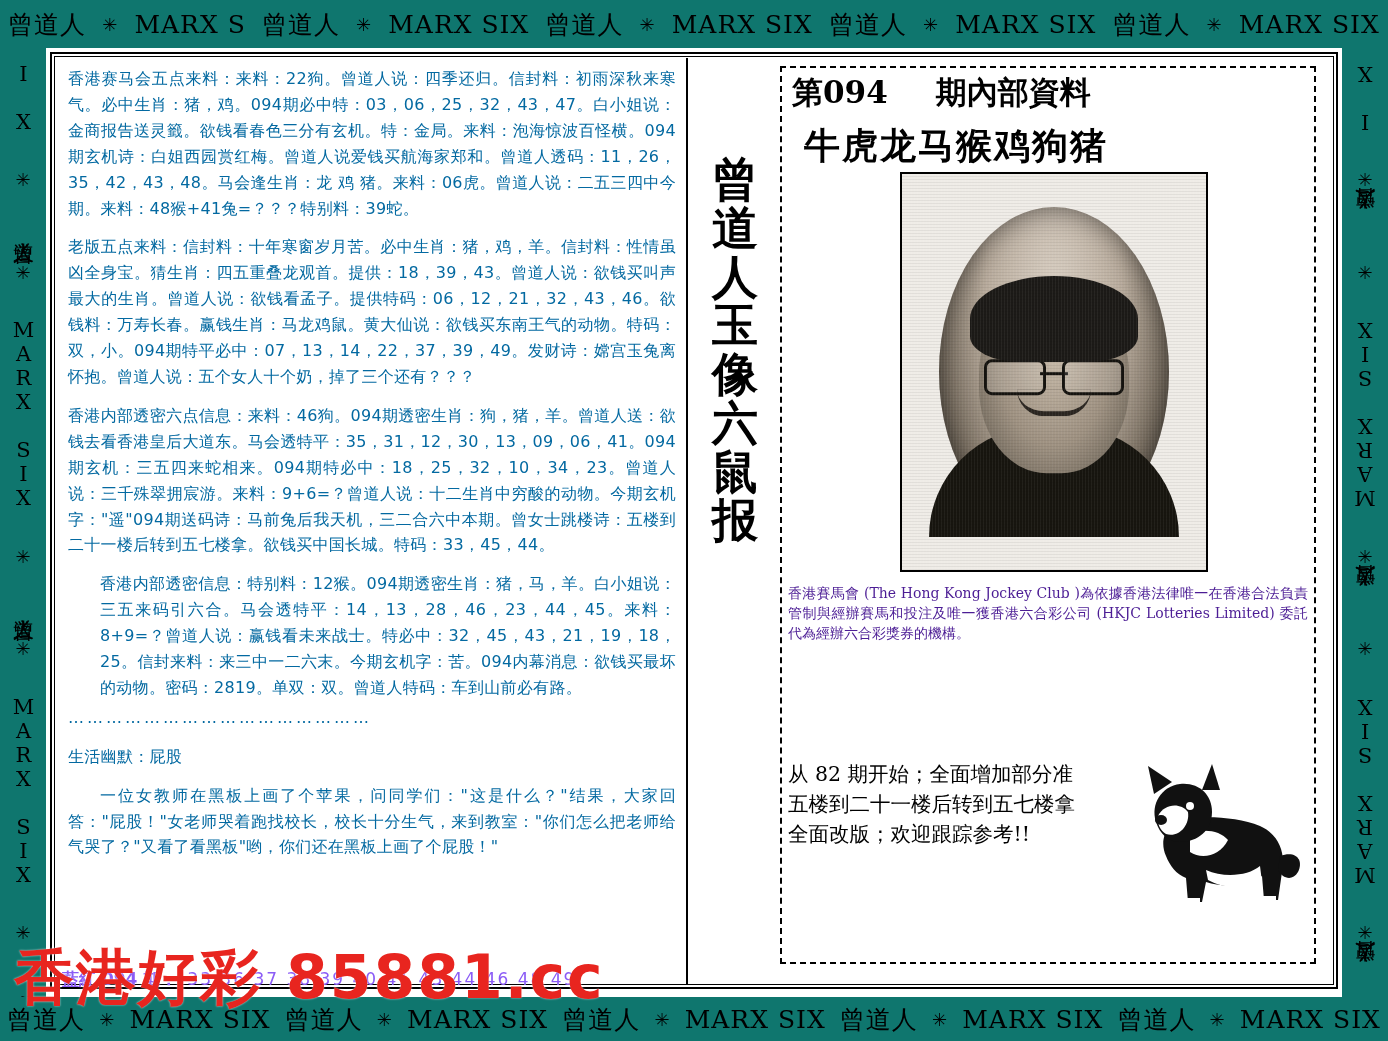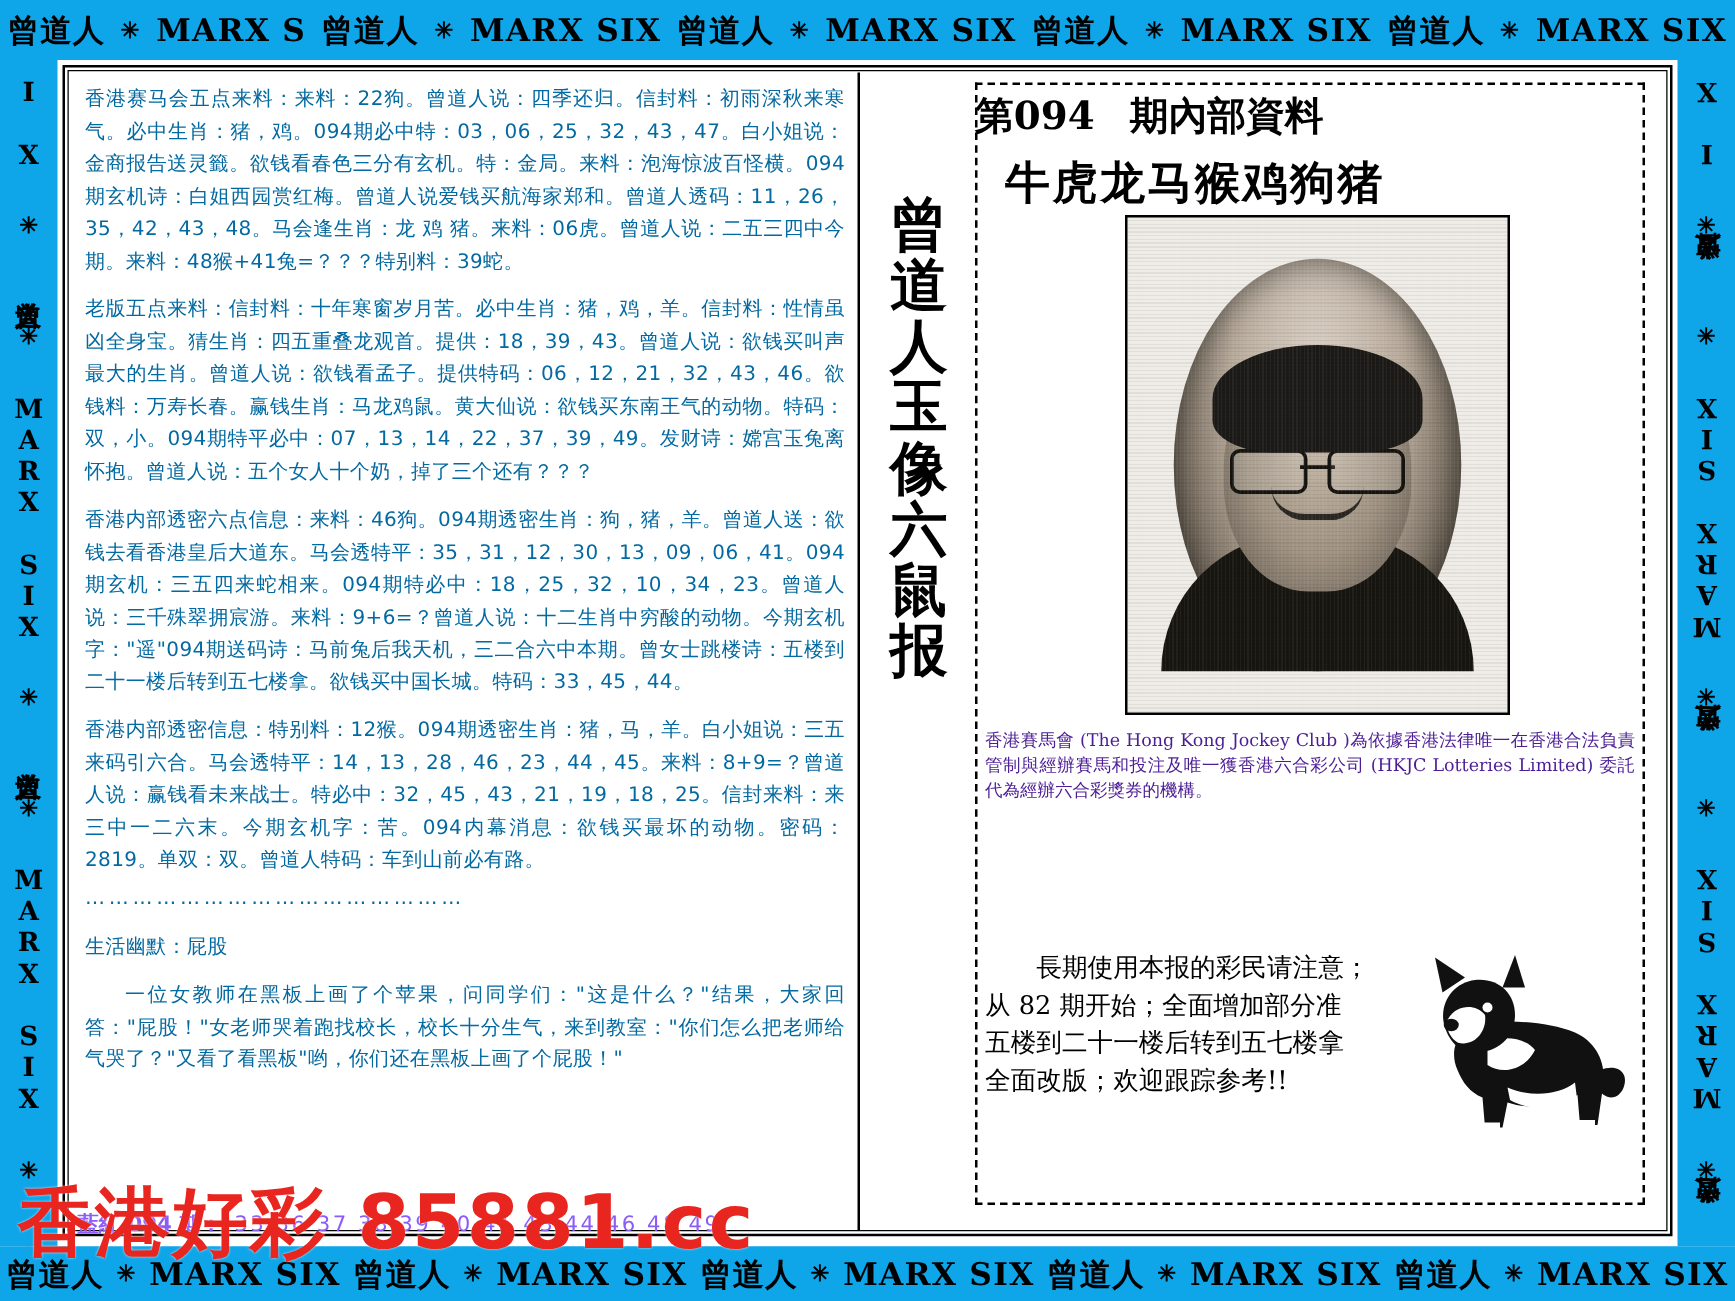--- a/index.html
+++ b/index.html
@@ -10,24 +10,24 @@
     overflow:hidden;
     position:relative;
   }
   
   .page{
     position:absolute;inset:0;
     background:#fff;
   }
   .border-band{
     position:absolute;
-    background:#0ea5e9;
+    background:#0f766e;
     color:#000;
     font-family:"DejaVu Serif","Liberation Serif",serif;
-    font-weight:bold;
+    font-weight:normal;
     overflow:hidden;
     white-space:nowrap;
   }
   .band-top{left:0;top:0;width:1388px;height:48px;
     display:flex;align-items:center;justify-content:space-around;
     font-size:25px;letter-spacing:1px;}
   .band-bottom{left:0;bottom:0;width:1388px;height:44px;
     display:flex;align-items:center;justify-content:space-around;
     font-size:25px;letter-spacing:1px;}
   .band-left{left:0;top:44px;width:46px;height:953px;
@@ -58,21 +58,21 @@
     padding:4px 6px;
     box-sizing:border-box;
     font-family:"DejaVu Sans","Liberation Sans",sans-serif;
     font-size:16px;
     line-height:1.62;
     color:#0369a1;
     text-align:justify;
     letter-spacing:0.3px;
   }
   .left-col p{margin:0 0 13px 0;}
-  .left-col p.tight{margin-bottom:4px;}
+  .left-col p.tight{margin-bottom:4px;margin-left:32px;}
   .left-col .dots{letter-spacing:3px;}
   .joke-title{margin:18px 0 6px 0;font-weight:normal;}
   .joke-body{text-indent:2em;}
 
   
   .col-sep{
     position:absolute;left:686px;top:58px;width:2px;height:926px;background:#000;
   }
 
   
@@ -86,24 +86,24 @@
     font-family:"DejaVu Serif","Liberation Serif",serif;
     font-weight:bold;
     font-size:46px;
     line-height:1.06;
     color:#000;
   }
   .vtitle span{display:block;}
 
   
   .issue-line{
-    position:absolute;left:88px;top:12px;width:520px;
+    position:absolute;left:100px;top:12px;width:520px;
     font-family:"DejaVu Serif","Liberation Serif",serif;
     font-weight:bold;font-size:31px;color:#000;
-    display:flex;gap:28px;
+    display:flex;gap:48px;
   }
   .zodiac-line{
     position:absolute;left:112px;top:62px;width:520px;
     font-family:"DejaVu Serif","Liberation Serif",serif;
     font-weight:bold;font-size:36px;color:#000;
     letter-spacing:2px;
   }
 
   
   .portrait-box{
@@ -322,21 +322,20 @@
           <div class="mouth"></div>
         </div>
         <div class="hair"></div>
       </div>
       <div class="grain"></div>
     </div>
 
     <div class="jc-block">香港賽馬會 (The Hong Kong Jockey Club )為依據香港法律唯一在香港合法負責管制與經辦賽馬和投注及唯一獲香港六合彩公司 (HKJC Lotteries Limited) 委託代為經辦六合彩獎券的機構。</div>
 
     <div class="notice-block">
-      <div class="indent">長期使用本报的彩民请注意；</div>
       <div>从 82 期开始；全面增加部分准</div>
       <div>五楼到二十一楼后转到五七楼拿</div>
       <div>全面改版；欢迎跟踪参考!!</div>
     </div>
 
     <svg class="dog" viewBox="0 0 190 180" xmlns="http://www.w3.org/2000/svg">
 
       <path d="M38 96 C30 78 40 60 62 58 C86 56 112 58 132 66 C150 74 158 92 154 112 L150 140 L136 140 L134 116 C120 126 96 128 78 122 L74 142 L60 142 L58 118 C48 114 42 106 38 96 Z" fill="#111"></path>
 
       <path d="M62 74 C74 68 92 70 100 80 C92 96 74 100 62 92 Z" fill="#fff"></path>

